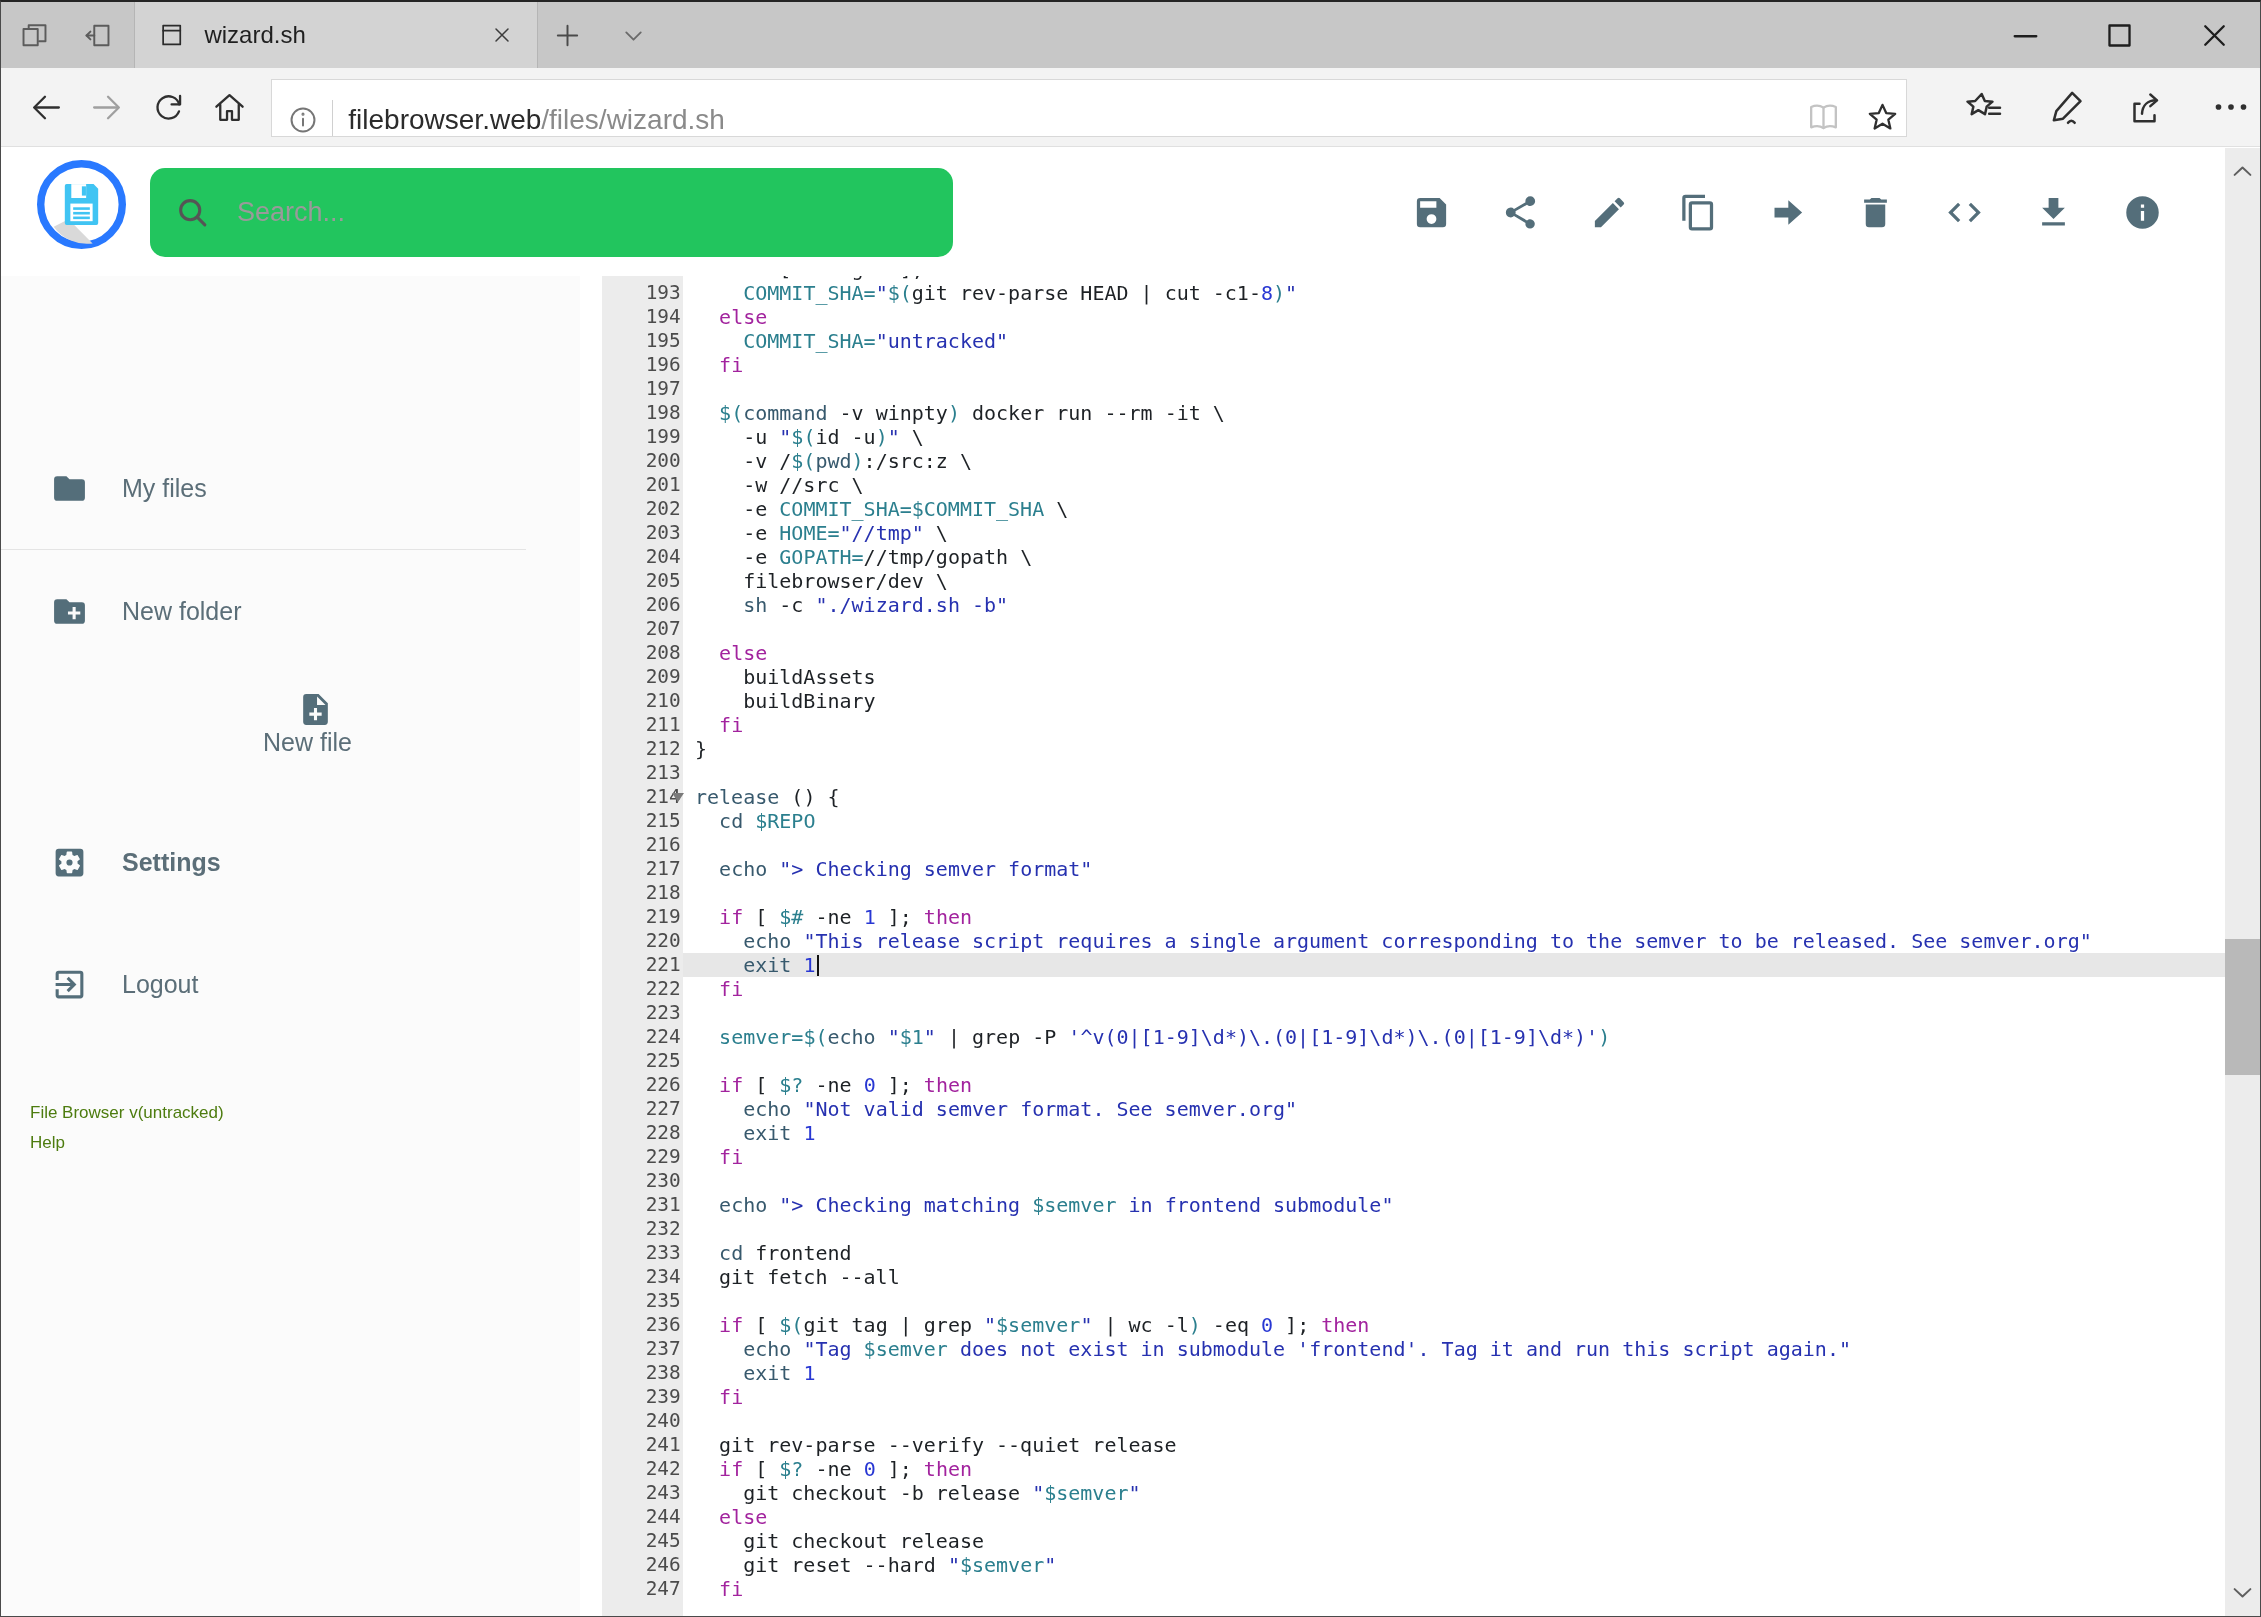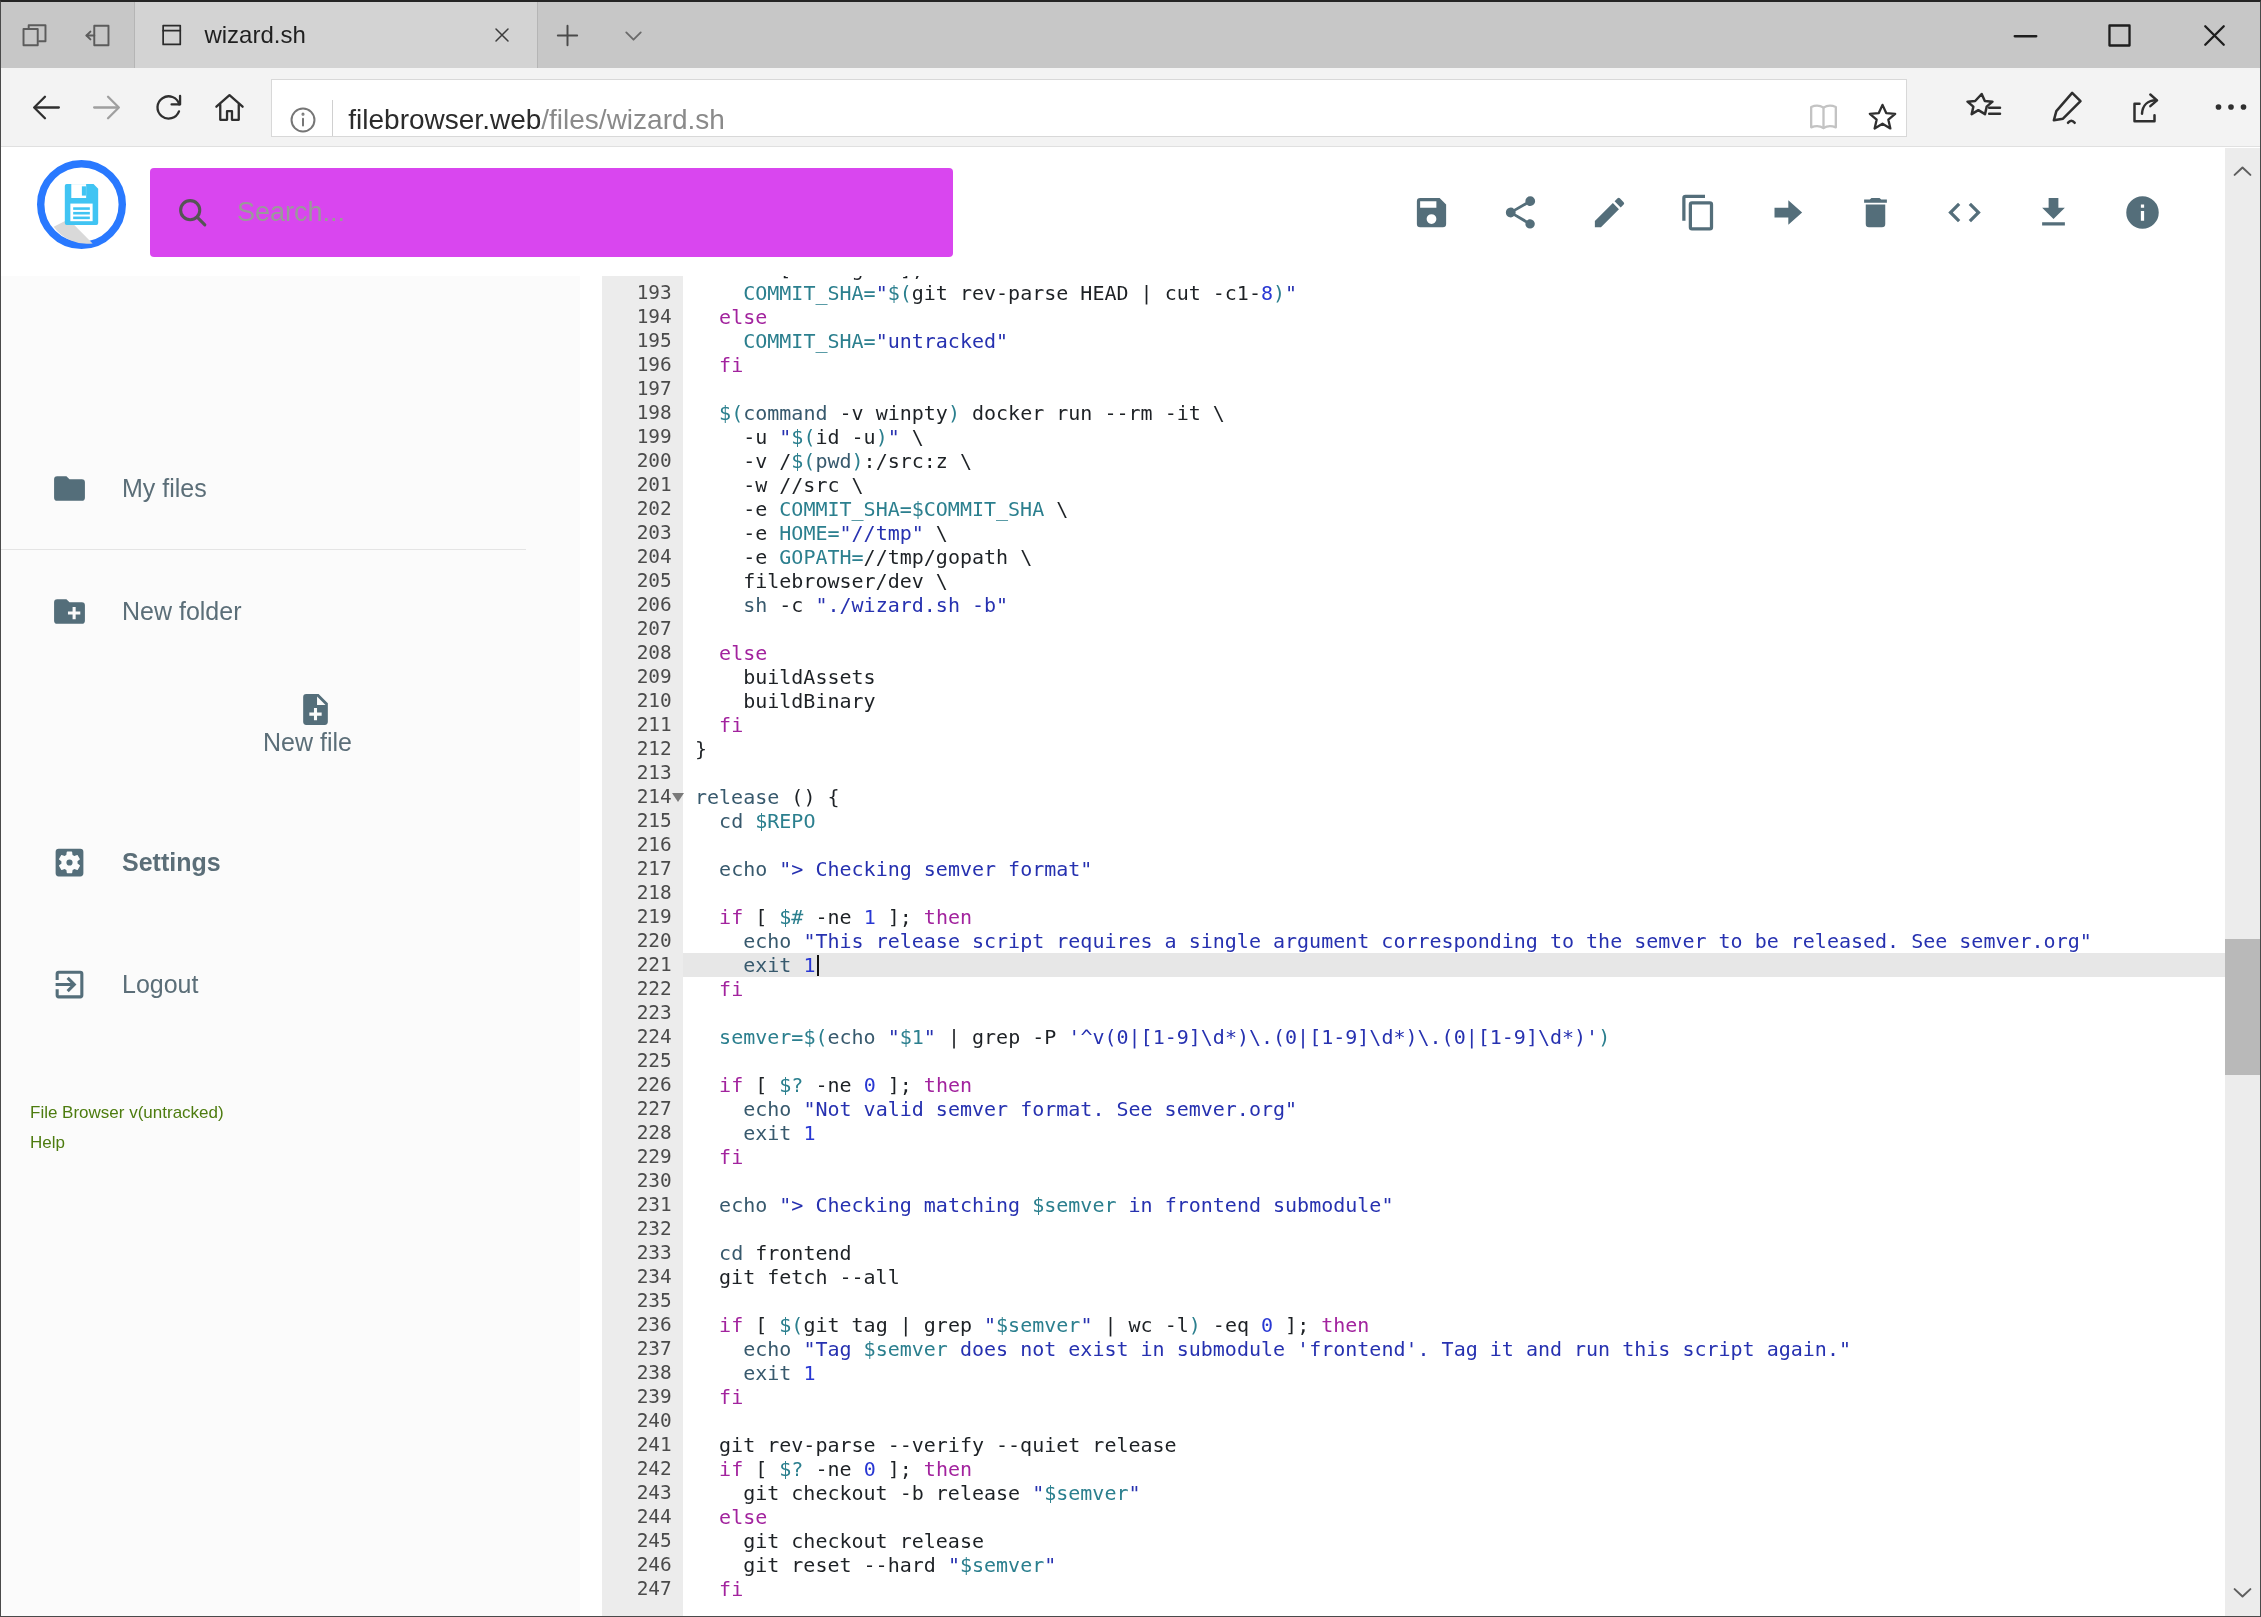--- a/index.html
+++ b/index.html
@@ -31,21 +31,21 @@
   #addressbar .url{font-size:28px;white-space:nowrap;flex:1 1 auto;overflow:hidden;}
   #addressbar .url .host{color:#2b2b2b;}
   #addressbar .url .path{color:#8a8a8a;}
   #addressbar .bar-icon{width:37px;height:37px;margin-right:22.6px;flex:0 0 auto;}
   .right-icon{position:absolute;top:19.4px;width:40px;height:40px;color:#2f2f2f;}
 
   
   #page{position:absolute;left:0;top:146px;right:0;bottom:0;background:#fff;}
   #appheader{position:absolute;left:0;top:0;right:35px;height:128px;background:#fff;}
   #logo{position:absolute;left:36px;top:12px;width:89px;height:89px;}
-  #searchbox{position:absolute;left:149px;top:20px;width:803px;height:89px;background:#d946ef;border-radius:4px;display:flex;align-items:center;padding:0 24px;}
+  #searchbox{position:absolute;left:149px;top:20px;width:803px;height:89px;background:#22c55e;border-radius:15px;display:flex;align-items:center;padding:0 24px;}
   #searchbox .mag{width:37px;height:37px;color:#555;flex:0 0 auto;}
   #searchbox input{border:0;outline:0;background:transparent;font-size:27px;margin-left:24px;flex:1;color:#333;font-family:"Liberation Sans",sans-serif;}
   #searchbox input::placeholder{color:#9a9a9a;}
   #actions{position:absolute;right:35px;top:0;height:128px;}
   .action-btn{position:absolute;top:45px;width:39px;height:39px;color:var(--icon-slate);}
 
   #sidebar{position:absolute;left:0;top:128px;width:579px;bottom:0;background:#fbfbfb;}
   .side-item{position:absolute;left:0;width:100%;height:89px;display:flex;align-items:center;cursor:pointer;}
   .side-item .s-icon{width:37px;height:37px;color:var(--icon-slate);margin-left:50px;flex:0 0 auto;}
   .side-item .s-label{margin-left:34px;font-size:25px;color:#5b6e78;}
@@ -327,21 +327,21 @@
           </div>
         </div>
       <div id="side-footer">
         <div>File Browser v(untracked)</div>
         <div>Help</div>
       </div>
     </div>
 
     <div id="editor">
       <div id="gutter">
-          <div id="gutter-lines" style="top: -18.6px;">
+          <div id="gutter-lines" style="top: -18.6px; margin-left: 9px;">
             <div class="gline">192</div>
             <div class="gline">193</div>
             <div class="gline">194</div>
             <div class="gline">195</div>
             <div class="gline">196</div>
             <div class="gline">197</div>
             <div class="gline">198</div>
             <div class="gline">199</div>
             <div class="gline">200</div>
             <div class="gline">201</div>

